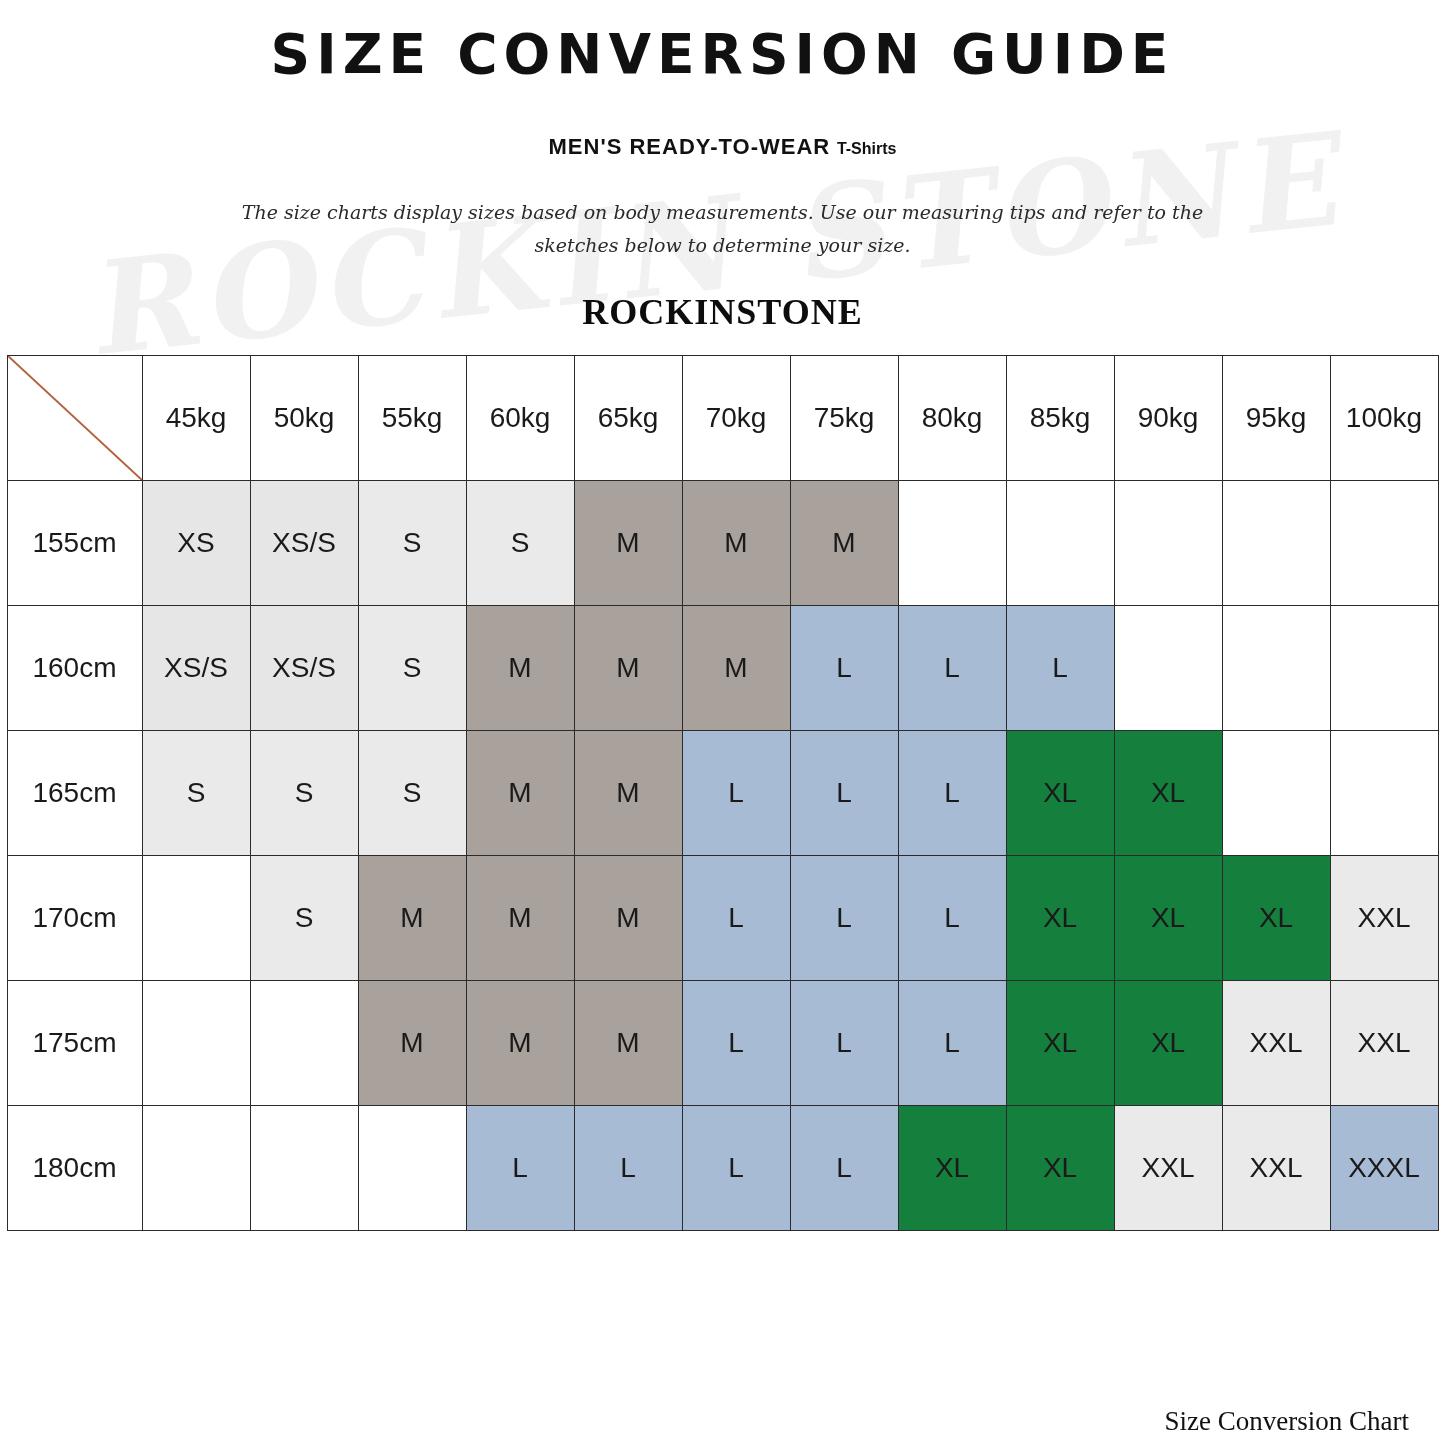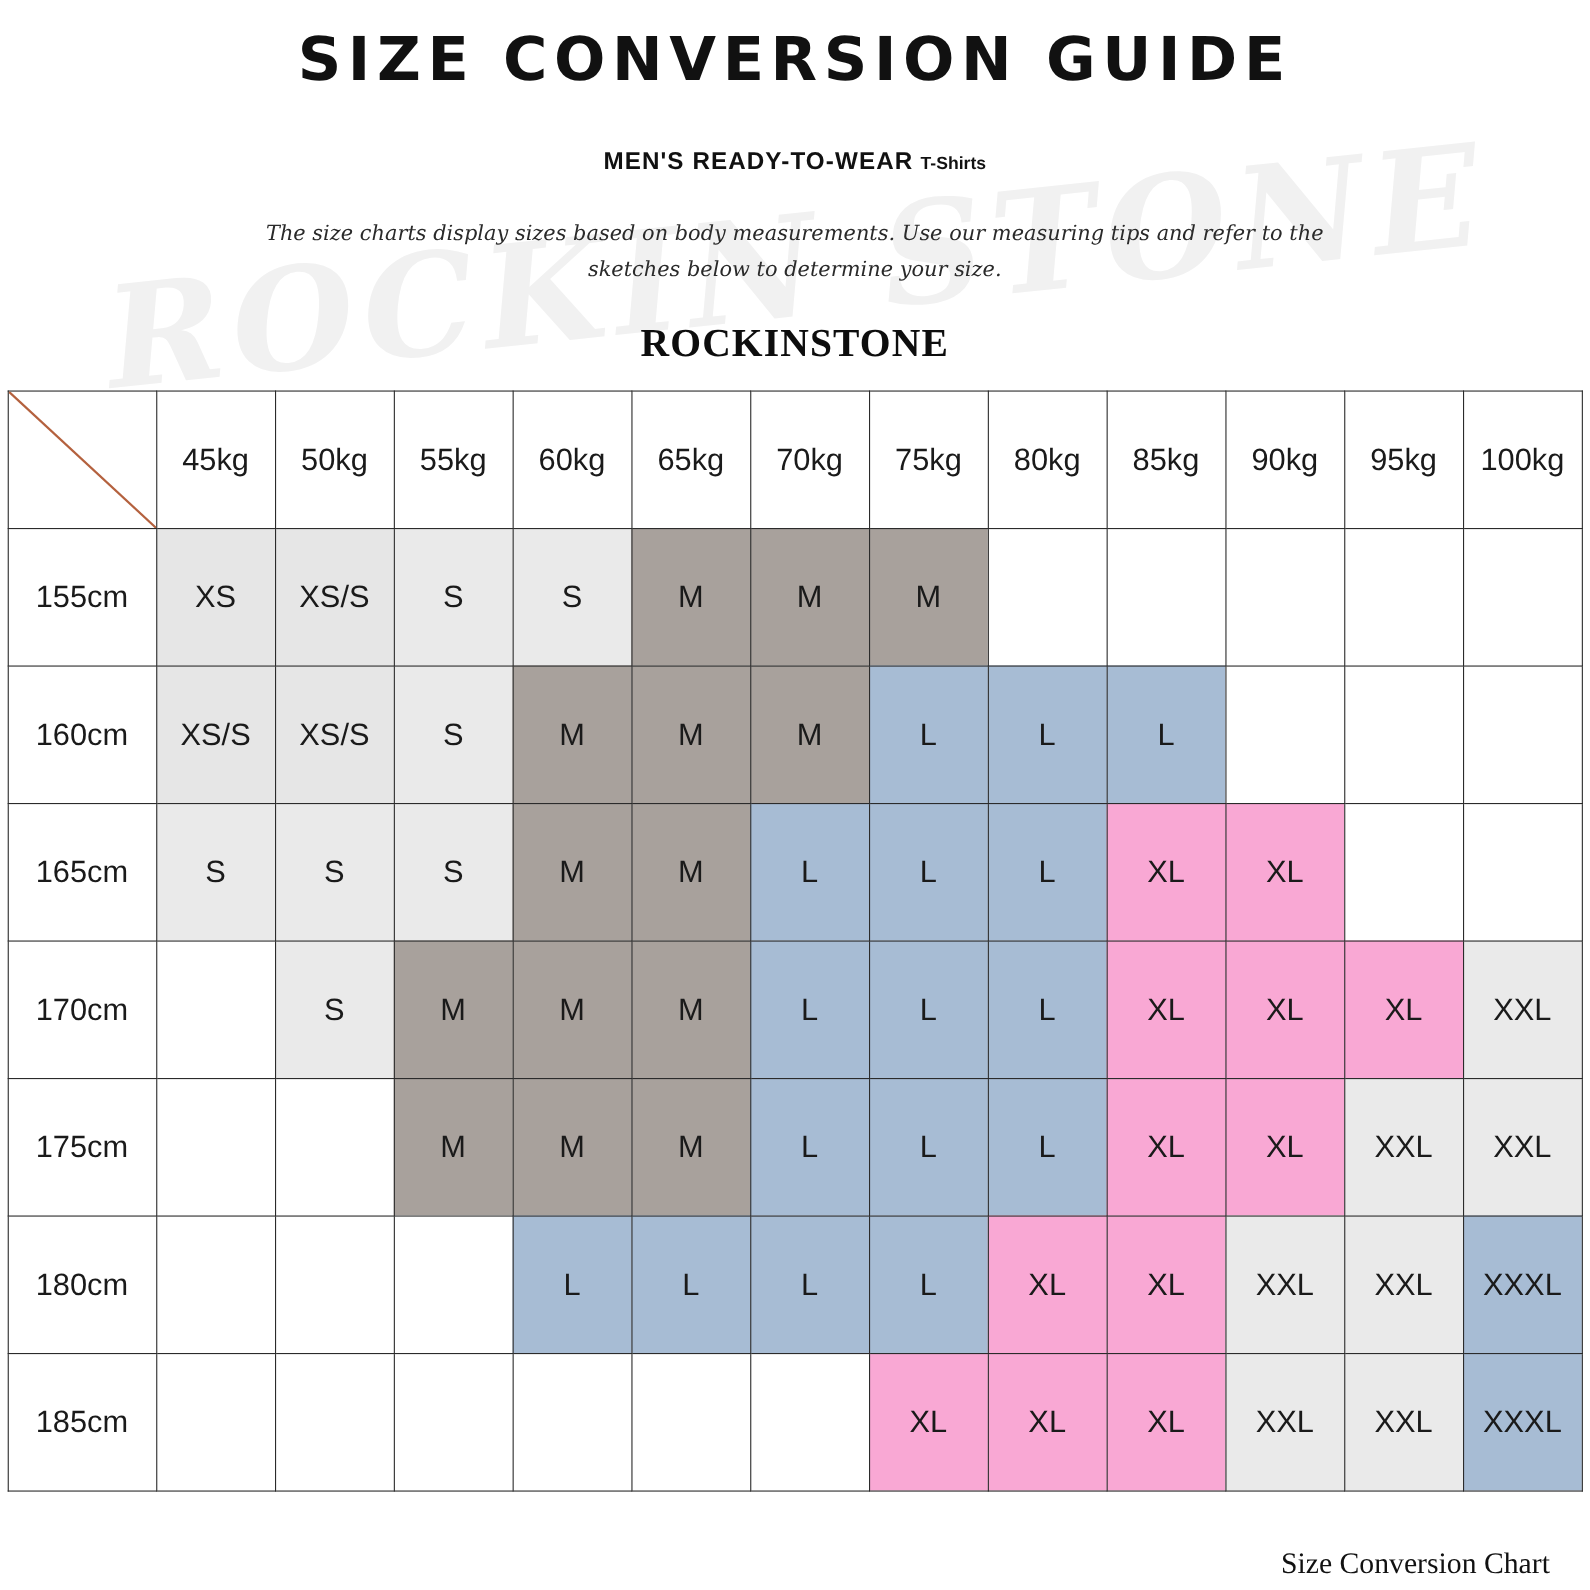--- a/index.html
+++ b/index.html
@@ -122,21 +122,21 @@
     width: 134px;
     background: #ffffff;
   }
   .colhead { width: 107px; margin-left: 32px; }
 
   .c-empty { background: #ffffff; }
   .c-xs    { background: #e6e6e6; }
   .c-s     { background: #eaeaea; }
   .c-m     { background: #a8a19c; }
   .c-l     { background: #a7bcd4; }
-  .c-xl    { background: #f9a8d4; }
+  .c-xl    { background: #15803d; }
   .c-xxl   { background: #eaeaea; }
   .c-xxxl  { background: #a7bcd4; }
 
   .footer-caption {
     position: absolute;
     right: 36px;
     bottom: 8px;
     font-family: "Liberation Serif", serif;
     font-size: 27px;
     color: #111;
@@ -268,33 +268,18 @@
           <td class="c-l">L</td>
           <td class="c-l">L</td>
           <td class="c-l">L</td>
           <td class="c-l">L</td>
           <td class="c-xl">XL</td>
           <td class="c-xl">XL</td>
           <td class="c-xxl">XXL</td>
           <td class="c-xxl">XXL</td>
           <td class="c-xxxl">XXXL</td>
         </tr>
-        <tr>
-          <th class="rowhead">185cm</th>
-          <td class="c-empty"></td>
-          <td class="c-empty"></td>
-          <td class="c-empty"></td>
-          <td class="c-empty"></td>
-          <td class="c-empty"></td>
-          <td class="c-empty"></td>
-          <td class="c-xl">XL</td>
-          <td class="c-xl">XL</td>
-          <td class="c-xl">XL</td>
-          <td class="c-xxl">XXL</td>
-          <td class="c-xxl">XXL</td>
-          <td class="c-xxxl">XXXL</td>
-        </tr>
       </tbody>
   </table>
 
 </div>
 
 <div class="footer-caption">Size Conversion Chart</div>
 
 </body></html>

